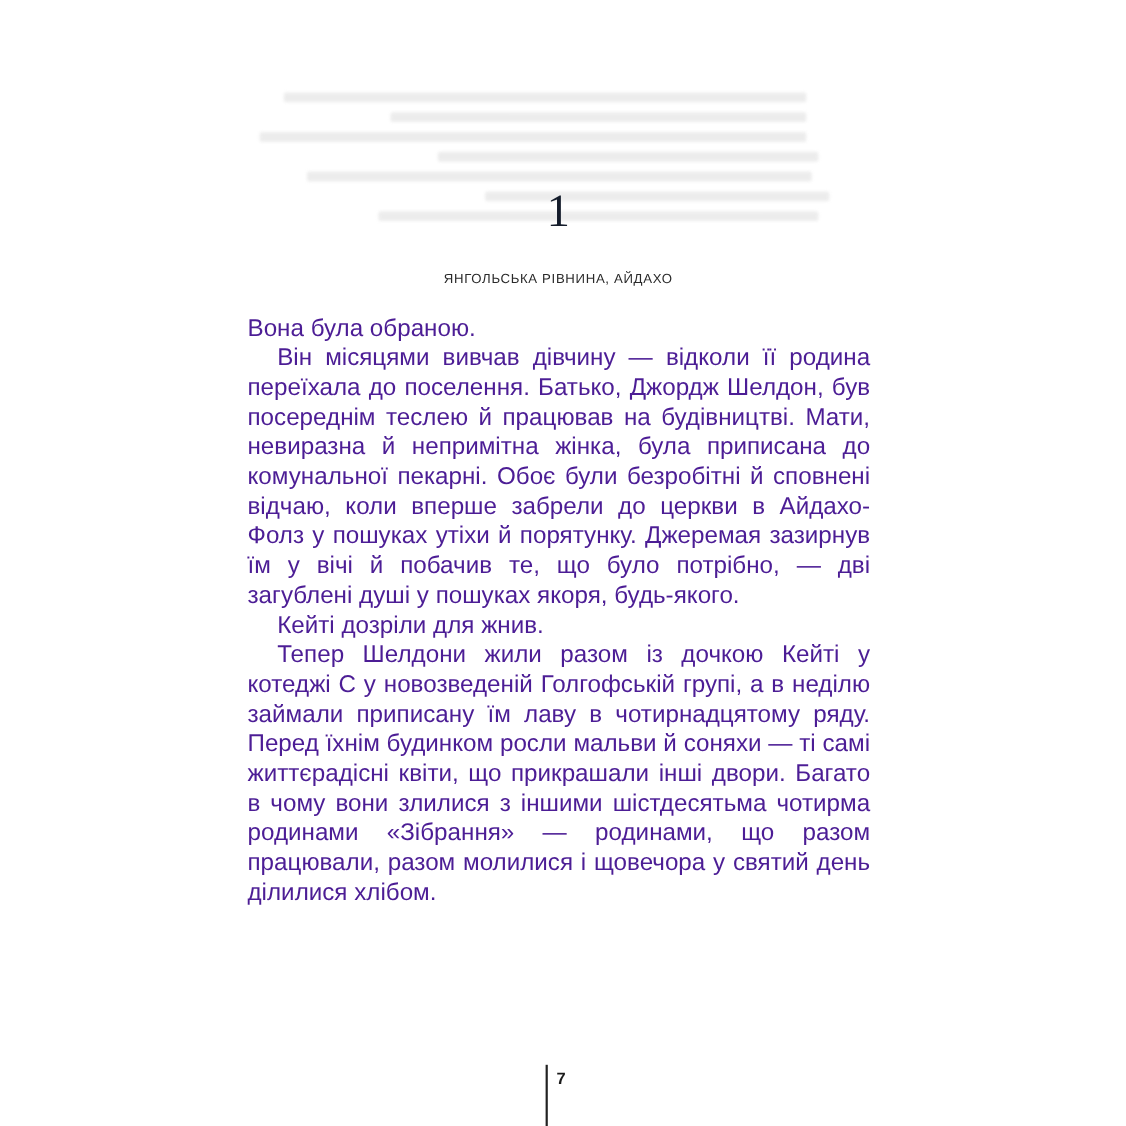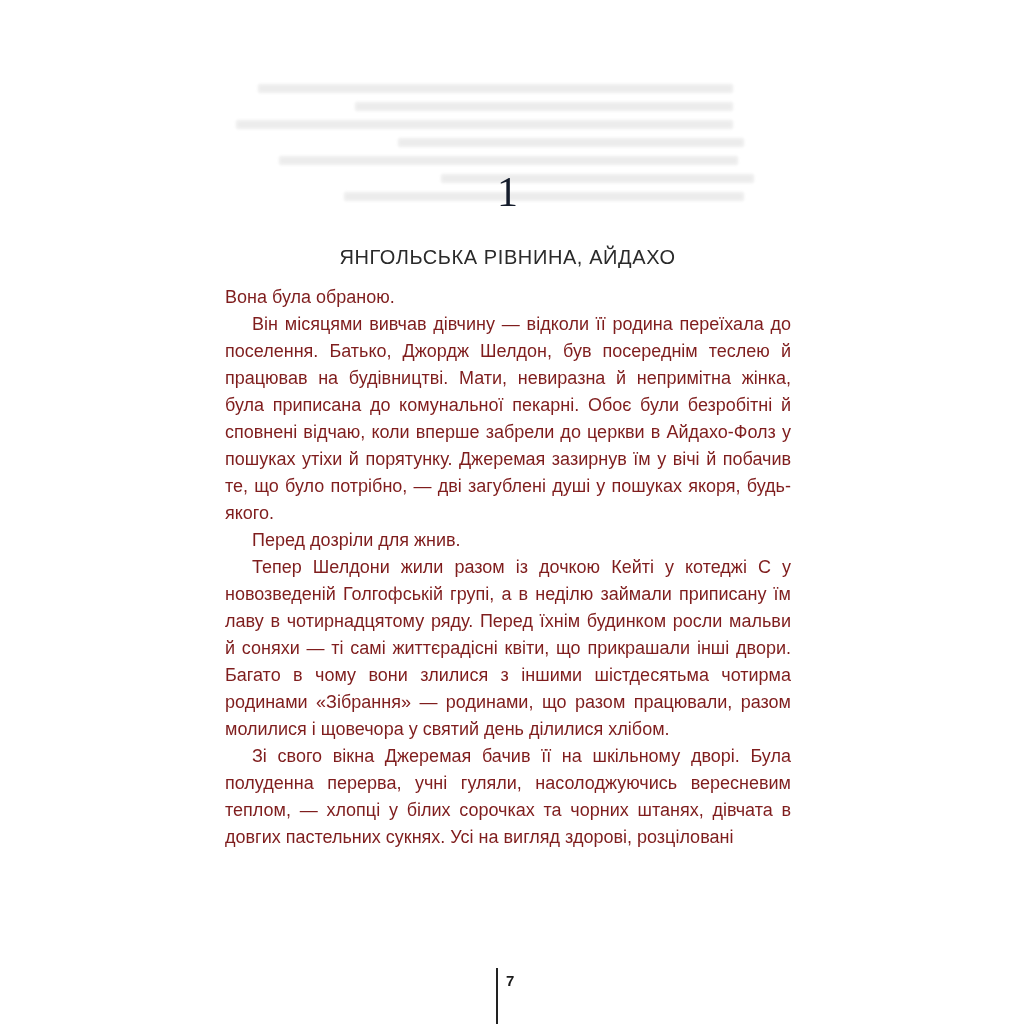--- a/index.html
+++ b/index.html
@@ -50,34 +50,34 @@
     font-size: 42px;
     font-weight: 400;
     color: #141c2b;
   }
   .chapter-subtitle {
     position: absolute;
     top: 246px;
     left: 225px;
     width: 565px;
     text-align: center;
-    font-size: 20px;
+    font-size: 12px;
     letter-spacing: 0.6px;
     color: #2a2a2a;
   }
 
   .body-text {
     position: absolute;
     top: 284px;
     left: 225px;
     width: 566px;
-    font-size: 18px;
+    font-size: 22px;
     line-height: 27px;
     text-align: justify;
-    color: #7f1d1d;
+    color: #4c1d95;
   }
   .body-text p {
     margin: 0;
   }
   .body-text p.indent {
     text-indent: 27px;
   }
 
   .footer-rule {
     position: absolute;
@@ -111,21 +111,20 @@
     <div class="bleed-line b7"></div>
   </div>
 
   <div class="chapter-number">1</div>
 
   <div class="chapter-subtitle">ЯНГОЛЬСЬКА РІВНИНА, АЙДАХО</div>
 
   <div class="body-text">
     <p>Вона була обраною.</p>
     <p class="indent">Він місяцями вивчав дівчину — відколи її родина переїхала до поселення. Батько, Джордж Шелдон, був посереднім теслею й працював на будівництві. Мати, невиразна й непримітна жінка, була приписана до комунальної пекарні. Обоє були безробітні й сповнені відчаю, коли вперше забрели до церкви в Айдахо-Фолз у пошуках утіхи й порятунку. Джеремая зазирнув їм у вічі й побачив те, що було потрібно, — дві загублені душі у пошуках якоря, будь-якого.</p>
-    <p class="indent">Перед дозріли для жнив.</p>
+    <p class="indent">Кейті дозріли для жнив.</p>
     <p class="indent">Тепер Шелдони жили разом із дочкою Кейті у котеджі С у новозведеній Голгофській групі, а в неділю займали приписану їм лаву в чотирнадцятому ряду. Перед їхнім будинком росли мальви й соняхи — ті самі життєрадісні квіти, що прикрашали інші двори. Багато в чому вони злилися з іншими шістдесятьма чотирма родинами «Зібрання» — родинами, що разом працювали, разом молилися і щовечора у святий день ділилися хлібом.</p>
-    <p class="indent">Зі свого вікна Джеремая бачив її на шкільному дворі. Була полуденна перерва, учні гуляли, насолоджуючись вересневим теплом, — хлопці у білих сорочках та чорних штанях, дівчата в довгих пастельних сукнях. Усі на вигляд здорові, розціловані</p>
   </div>
 
   <div class="footer-rule"></div>
   <div class="page-number">7</div>
 
 </div>
 
 </body></html>

